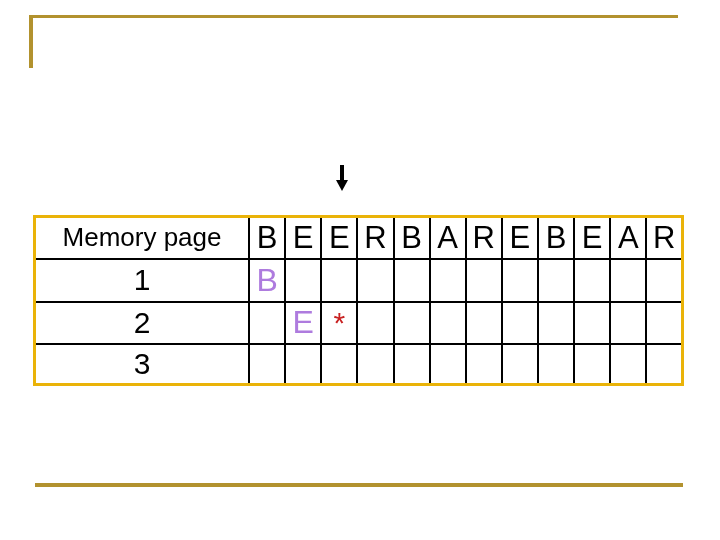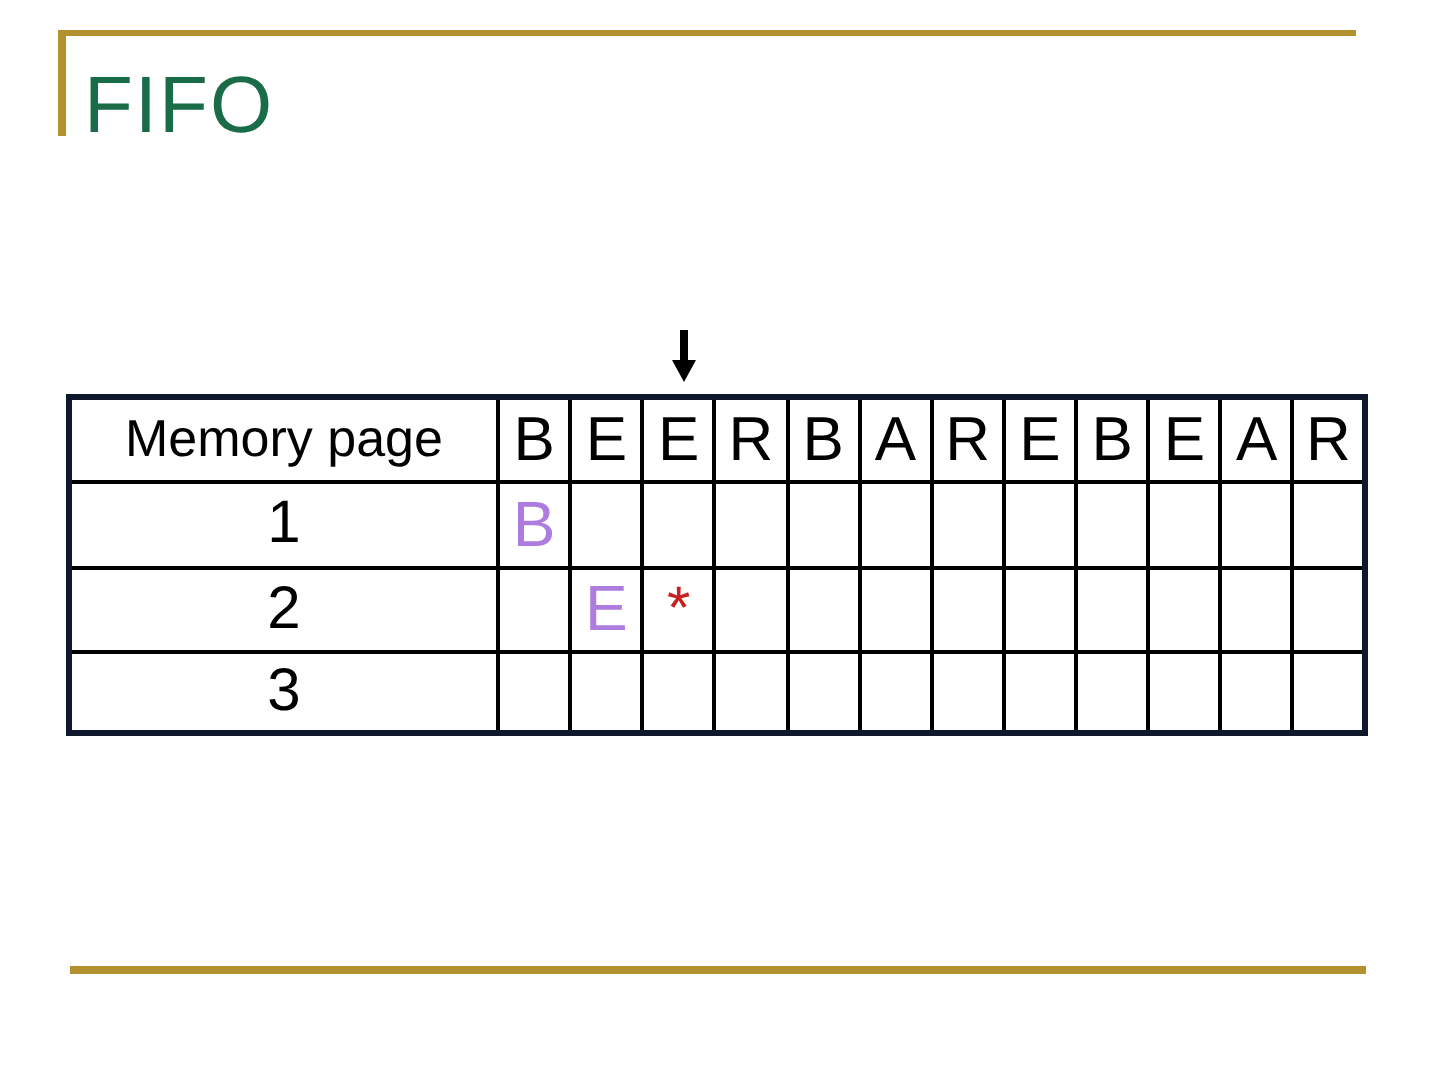--- a/index.html
+++ b/index.html
@@ -47,25 +47,25 @@
   }
   
   .arrow {
     position: absolute;
     left: 334px; top: 165px;
     width: 16px; height: 26px;
   }
   
   .fifo-table {
     position: absolute;
-    left: 33px; top: 197px;
+    left: 33px; top: 215px;
     width: 651px; height: 171px;
     border-collapse: collapse;
     table-layout: fixed;
-    border: 3px solid #0f172a;
+    border: 3px solid #eab308;
   }
   .fifo-table td, .fifo-table th {
     border: 2px solid #000000;
     padding: 0;
     text-align: center;
     vertical-align: middle;
     font-weight: 400;
     color: #000000;
     overflow: hidden;
   }
@@ -78,21 +78,20 @@
   .fifo-table td.star   { color: #C82020; font-size: 30px; } 
 </style>
 </head>
 <body>
 
 <div class="slide">
 
   <div class="accent-top-h"></div>
   <div class="accent-left-v"></div>
 
-  <h1 class="title">FIFO</h1>
 
   <svg class="arrow" viewBox="0 0 16 26" xmlns="http://www.w3.org/2000/svg">
     <rect x="6" y="0" width="4" height="17" fill="#000000"></rect>
     <polygon points="2,15 14,15 8,26" fill="#000000"></polygon>
   </svg>
 
   <table class="fifo-table">
     <tbody>
         <tr>
       <th class="corner label-col">Memory page</th>

